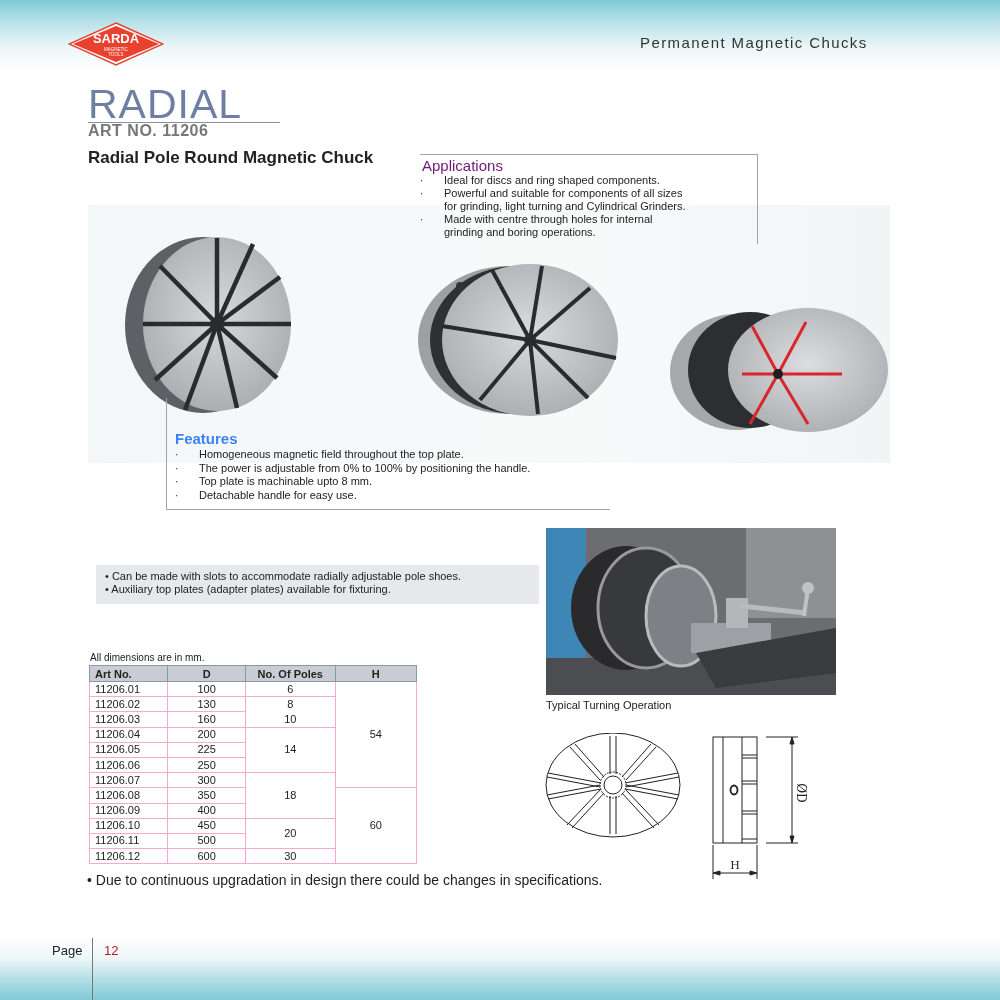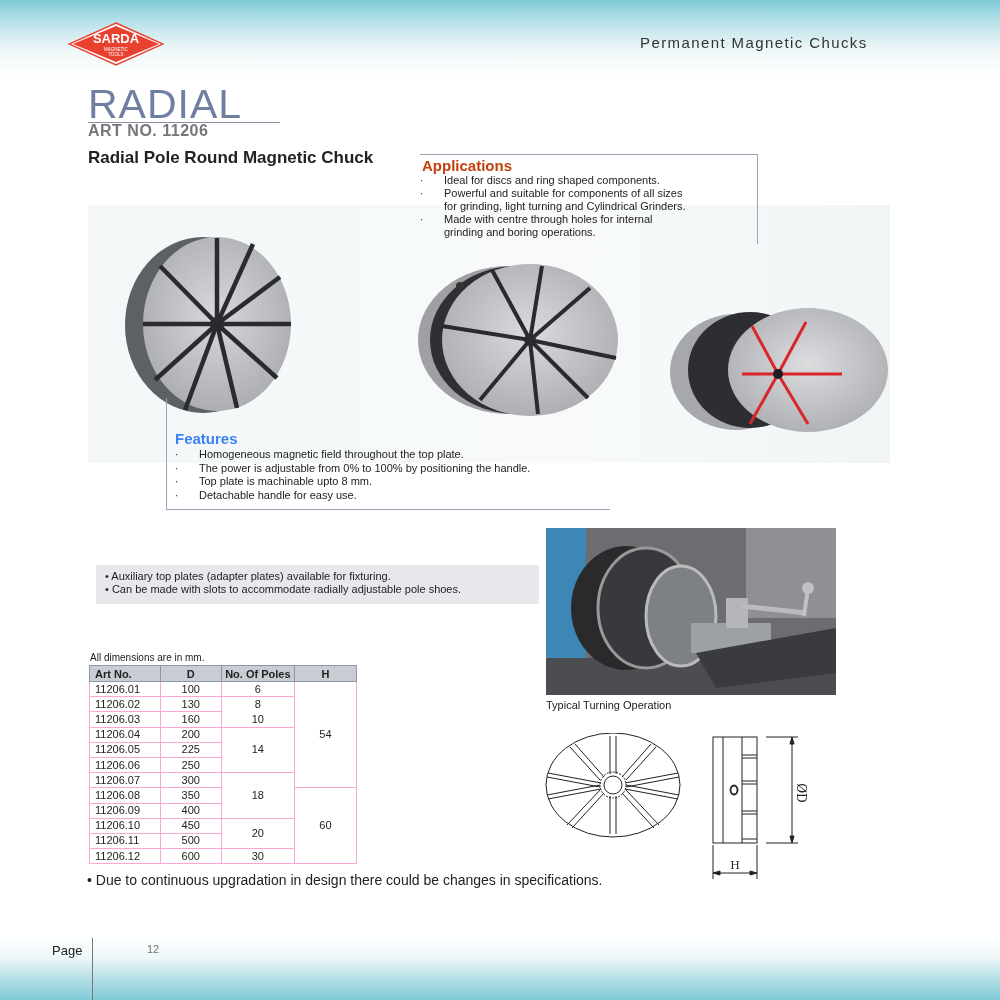--- a/index.html
+++ b/index.html
@@ -17,52 +17,52 @@
   .page-heading { position: absolute; left: 88px; top: 84px; font-size: 41px; color: #6f7fa1; letter-spacing: 1px; line-height: 40px; }
   .heading-rule { position: absolute; left: 88px; top: 122px; width: 192px; height: 1px; background: #8a93a6; }
   .art-no { position: absolute; left: 88px; top: 122px; font-size: 16px; font-weight: bold; color: #777; letter-spacing: 0.5px; }
   .subtitle { position: absolute; left: 88px; top: 148px; font-size: 17px; font-weight: bold; color: #222; }
 
   .product-band { position: absolute; left: 88px; top: 205px; width: 802px; height: 258px;
     background: linear-gradient(to right, #f4f7f8, #f8fafa 60%, #f1f5f6); }
 
   .app-box { position: absolute; left: 420px; top: 154px; width: 338px; height: 90px;
     border-top: 1px solid #9aa4b6; border-right: 1px solid #9aa4b6; }
-  .app-title { position: absolute; left: 422px; top: 157px; font-size: 15px; font-weight: bold; color: #c2410c; }
+  .app-title { position: absolute; left: 422px; top: 157px; font-size: 15px; font-weight: normal; color: #701a75; }
   .bullet-list { position: absolute; list-style: none; font-size: 11px; color: #222; line-height: 13px; }
   .bullet-list li { position: relative; padding-left: 24px; }
   .bullet-list li .dot { position: absolute; left: 0; top: 0; font-size: 10px; }
   .app-list { left: 420px; top: 174px; width: 330px; }
 
   .feat-box { position: absolute; left: 166px; top: 398px; width: 444px; height: 112px;
     border-left: 1px solid #9aa4b6; border-bottom: 1px solid #9aa4b6; }
   .feat-title { position: absolute; left: 175px; top: 430px; font-size: 15px; font-weight: bold; color: #3b82f6; }
   .feat-list { left: 175px; top: 448px; width: 440px; line-height: 13.6px; }
 
   .chuck { position: absolute; }
 
   .note-box { position: absolute; left: 96px; top: 565px; width: 443px; height: 39px;
     background: #e6e8ec; font-size: 11px; color: #222; padding: 5px 0 0 9px; line-height: 13px; }
 
   .photo { position: absolute; left: 546px; top: 528px; width: 290px; height: 167px; overflow: hidden; background: #555; }
   .photo-caption { position: absolute; left: 546px; top: 699px; width: 290px; text-align: left; font-size: 11px; color: #222; }
 
   .dim-note { position: absolute; left: 90px; top: 652px; font-size: 10px; color: #222; }
-  table.spec { position: absolute; left: 89px; top: 665px; width: 268px; border-collapse: collapse; font-size: 11px; }
+  table.spec { position: absolute; left: 89px; top: 665px; width: 328px; border-collapse: collapse; font-size: 11px; }
   table.spec th { background: #c9ccd3; height: 16px; font-weight: bold; border: 1px solid #8d97ac; text-align: center; }
   table.spec th.left { text-align: left; padding-left: 5px; }
   table.spec td { height: 15.2px; border: 1px solid #f9a8d4; text-align: center; color: #222; line-height: 13px; }
   table.spec td.left { text-align: left; padding-left: 5px; }
   table.spec td.nob { border-bottom: none; }
   table.spec td.not { border-top: none; }
 
   .footer-notes { position: absolute; left: 87px; top: 874px; font-size: 14px; color: #222; line-height: 13px; }
   .page-label { position: absolute; left: 52px; top: 943px; font-size: 13px; color: #222; }
   .page-divider { position: absolute; left: 92px; top: 938px; width: 1px; height: 62px; background: #777; }
-  .page-number { position: absolute; left: 104px; top: 943px; font-size: 11px; color: #737373; margin-left: 43px; }
+  .page-number { position: absolute; left: 104px; top: 943px; font-size: 13px; color: #b91c1c; }
 
   .diagram { position: absolute; left: 540px; top: 733px; }
 </style>
 </head>
 <body>
 
 <div class="top-band"></div>
 <div class="bottom-band"></div>
 
 <svg class="logo" viewBox="0 0 96 44">
@@ -162,22 +162,22 @@
 <div class="feat-box"></div>
 <div class="feat-title">Features</div>
 <ul class="bullet-list feat-list">
   <li><span class="dot">·</span><span>Homogeneous magnetic field throughout the top plate.</span></li>
   <li><span class="dot">·</span><span>The power is adjustable from 0% to 100% by positioning the handle.</span></li>
   <li><span class="dot">·</span><span>Top plate is machinable upto 8 mm.</span></li>
   <li><span class="dot">·</span><span>Detachable handle for easy use.</span></li>
 </ul>
 
 <div class="note-box">
+  <div>• Can be made with slots to accommodate radially adjustable pole shoes.</div>
   <div>• Auxiliary top plates (adapter plates) available for fixturing.</div>
-  <div>• Can be made with slots to accommodate radially adjustable pole shoes.</div>
 </div>
 
 <svg class="photo" viewBox="0 0 290 167" width="290" height="167">
   <rect width="290" height="167" fill="#6b6d70"></rect>
   <rect x="0" y="0" width="40" height="167" fill="#3e86b5"></rect>
   <rect x="200" y="0" width="90" height="90" fill="#8e9094"></rect>
   <rect x="0" y="130" width="290" height="37" fill="#4b4d50"></rect>
   <ellipse cx="80" cy="80" rx="55" ry="62" fill="#2a2a2c"></ellipse>
   <ellipse cx="100" cy="80" rx="48" ry="60" fill="#38393c" stroke="#999" stroke-width="3"></ellipse>
   <ellipse cx="135" cy="88" rx="35" ry="50" fill="#7d8084" stroke="#bbb" stroke-width="3"></ellipse>

